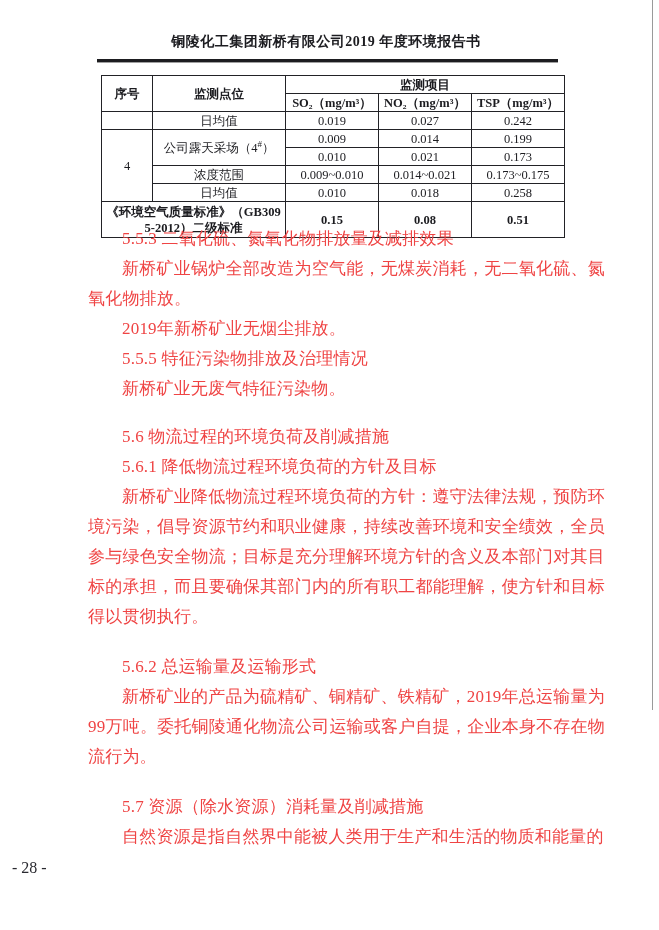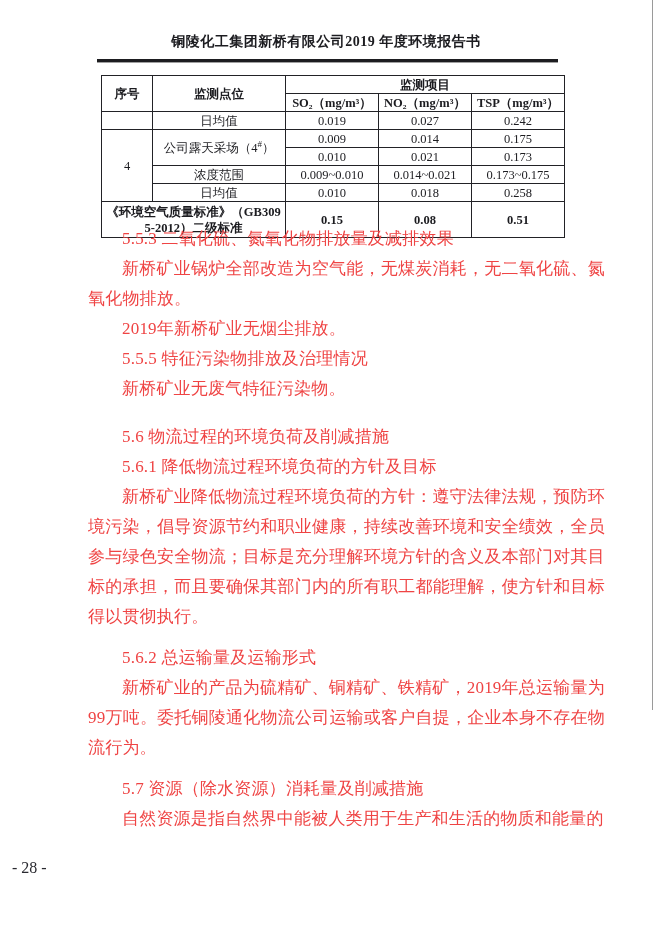--- a/index.html
+++ b/index.html
@@ -78,21 +78,21 @@
     line-height: 30px;
     letter-spacing: 0.2px;
     text-align: justify;
     color: #ef4444;
   }
   .content p {
     margin: 0;
     text-indent: 34px;
   }
   .content p.mt-lg { margin-top: 18px; }
-  .content p.mt-sm { margin-top: 11px; }
+  .content p.mt-sm { margin-top: 20px; }
   .page-footer {
     position: absolute;
     top: 858px;
     left: 0;
     width: 100%;
     text-align: left;
     font-size: 16px;
     line-height: 20px;
     color: #2a2a30;
     padding-left: 12px;
@@ -130,21 +130,21 @@
         <td>日均值</td>
         <td>0.019</td>
         <td>0.027</td>
         <td>0.242</td>
       </tr>
       <tr>
         <td rowspan="4">4</td>
         <td rowspan="2"><span>公司露天采场（4</span><sup>#</sup><span>）</span></td>
         <td>0.009</td>
         <td>0.014</td>
-        <td>0.175</td>
+        <td>0.199</td>
       </tr>
       <tr>
         <td>0.010</td>
         <td>0.021</td>
         <td>0.173</td>
       </tr>
       <tr>
         <td>浓度范围</td>
         <td>0.009~0.010</td>
         <td>0.014~0.021</td>

